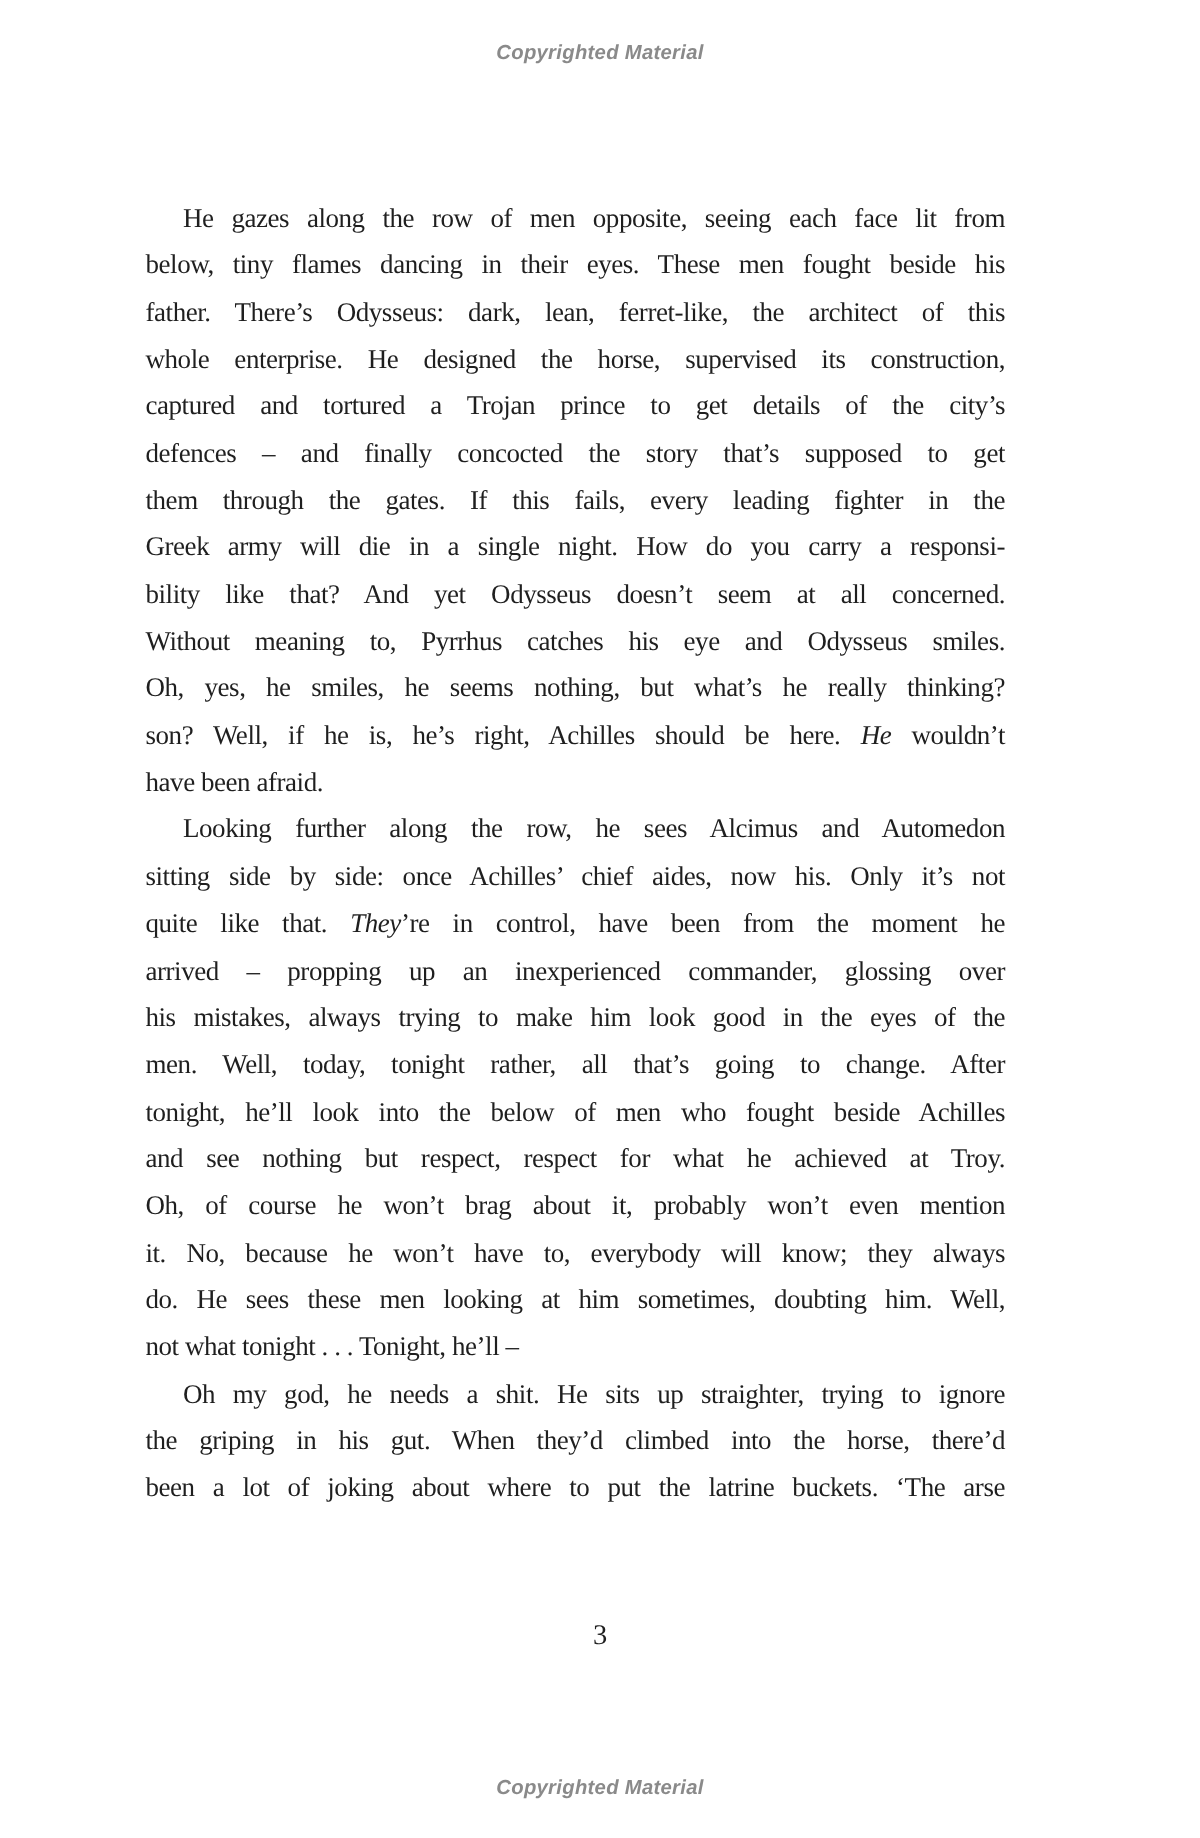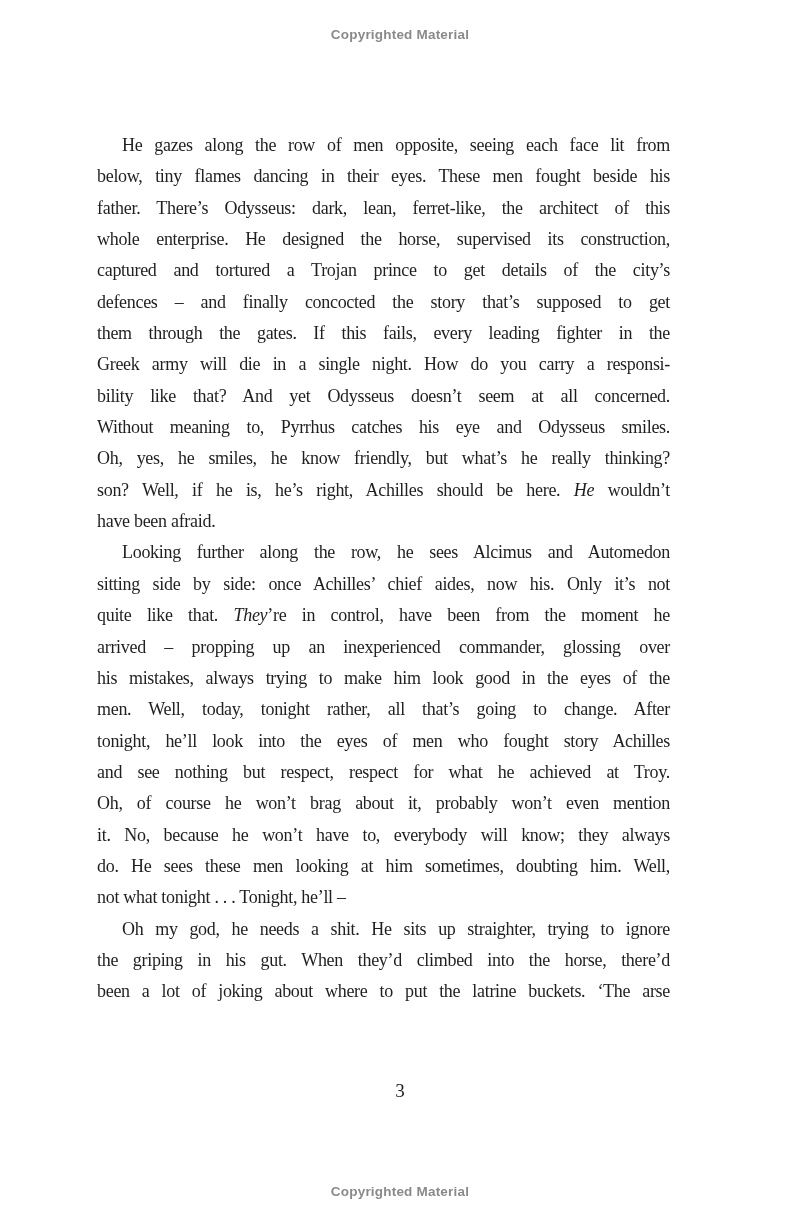--- a/index.html
+++ b/index.html
@@ -20,20 +20,21 @@
   .notice {
     position: absolute;
     left: 0;
     width: 800px;
     text-align: center;
     font-family: "Liberation Sans", sans-serif;
     font-weight: bold;
     font-size: 13.5px;
     letter-spacing: 0.2px;
     color: #8a8a8a;
+    font-style: italic;
   }
   .notice-top { top: 27px; }
   .notice-bottom { top: 1184px; }
   .text-block {
     position: absolute;
     left: 97px;
     top: 130px;
     width: 573px;
     color: #1f1f1f;
     font-size: 18px;
@@ -73,30 +74,30 @@
       <div class="line indent">He gazes along the row of men opposite, seeing each face lit from</div>
       <div class="line">below, tiny flames dancing in their eyes. These men fought beside his</div>
       <div class="line">father. There’s Odysseus: dark, lean, ferret-like, the architect of this</div>
       <div class="line">whole enterprise. He designed the horse, supervised its construction,</div>
       <div class="line">captured and tortured a Trojan prince to get details of the city’s</div>
       <div class="line">defences – and finally concocted the story that’s supposed to get</div>
       <div class="line">them through the gates. If this fails, every leading fighter in the</div>
       <div class="line">Greek army will die in a single night. How do you carry a responsi-</div>
       <div class="line">bility like that? And yet Odysseus doesn’t seem at all concerned.</div>
       <div class="line">Without meaning to, Pyrrhus catches his eye and Odysseus smiles.</div>
-      <div class="line">Oh, yes, he smiles, he know friendly, but what’s he really thinking?</div>
+      <div class="line">Oh, yes, he smiles, he seems nothing, but what’s he really thinking?</div>
       <div class="line">son? Well, if he is, he’s right, Achilles should be here. <i>He</i> wouldn’t</div>
       <div class="line endline">have been afraid.</div>
       <div class="line indent">Looking further along the row, he sees Alcimus and Automedon</div>
       <div class="line">sitting side by side: once Achilles’ chief aides, now his. Only it’s not</div>
       <div class="line">quite like that. <i>They</i>’re in control, have been from the moment he</div>
       <div class="line">arrived – propping up an inexperienced commander, glossing over</div>
       <div class="line">his mistakes, always trying to make him look good in the eyes of the</div>
       <div class="line">men. Well, today, tonight rather, all that’s going to change. After</div>
-      <div class="line">tonight, he’ll look into the eyes of men who fought story Achilles</div>
+      <div class="line">tonight, he’ll look into the below of men who fought beside Achilles</div>
       <div class="line">and see nothing but respect, respect for what he achieved at Troy.</div>
       <div class="line">Oh, of course he won’t brag about it, probably won’t even mention</div>
       <div class="line">it. No, because he won’t have to, everybody will know; they always</div>
       <div class="line">do. He sees these men looking at him sometimes, doubting him. Well,</div>
       <div class="line endline">not what tonight . . . Tonight, he’ll –</div>
       <div class="line indent">Oh my god, he needs a shit. He sits up straighter, trying to ignore</div>
       <div class="line">the griping in his gut. When they’d climbed into the horse, there’d</div>
       <div class="line">been a lot of joking about where to put the latrine buckets. ‘The arse</div>
     </div>
 

